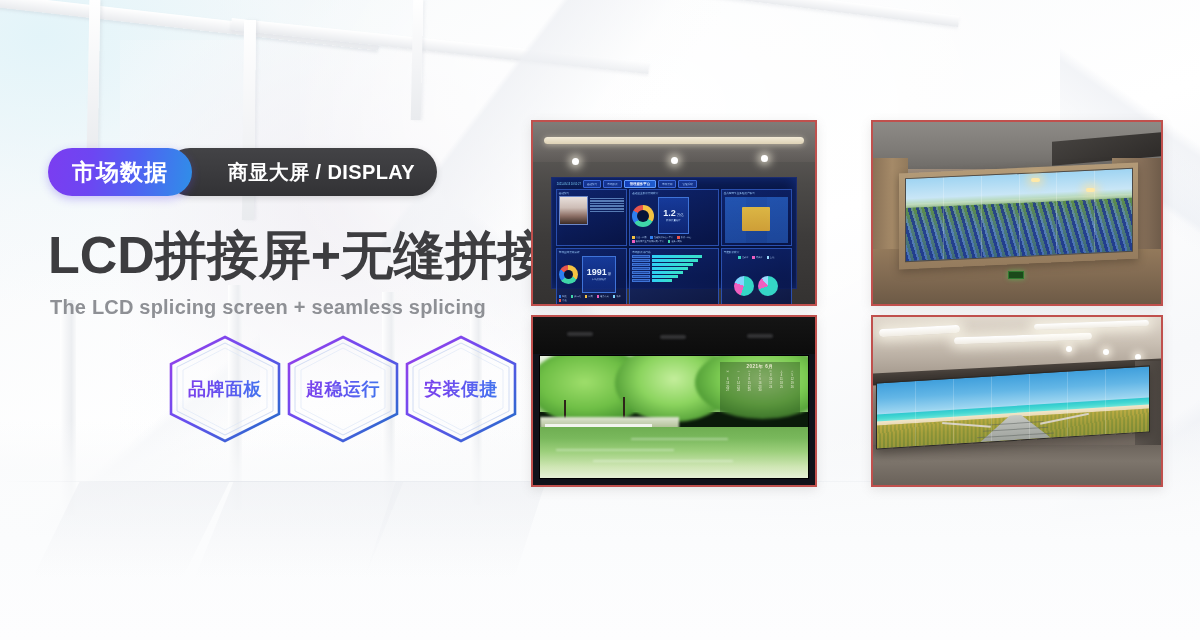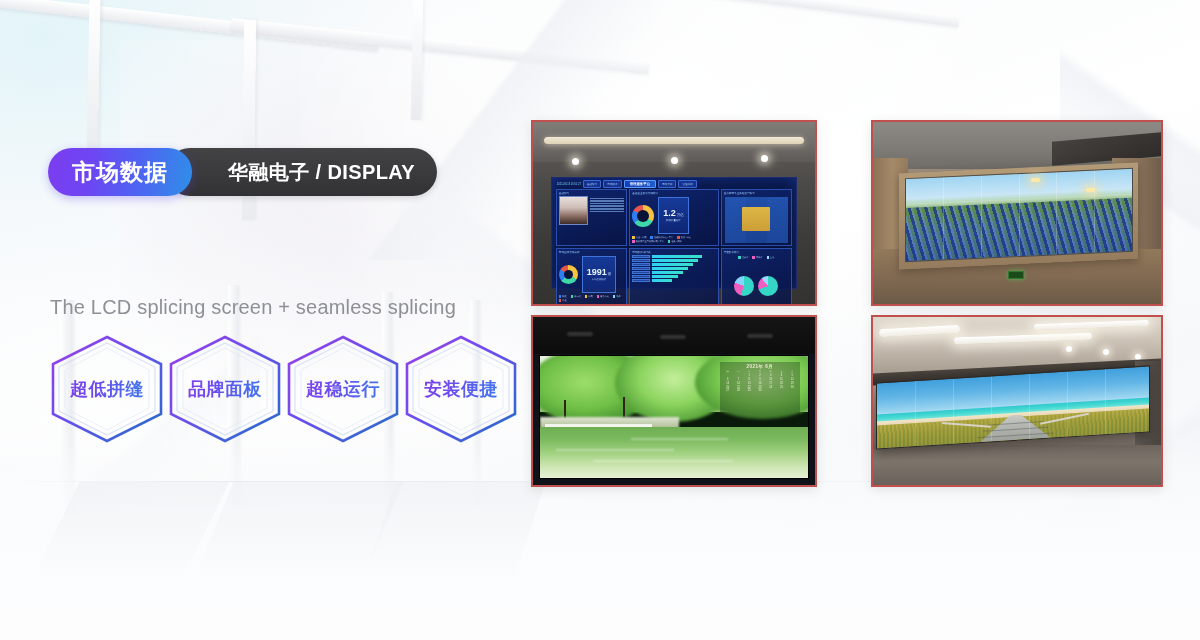--- a/index.html
+++ b/index.html
@@ -105,21 +105,21 @@
   }
 
   
   .title {
     position:absolute; left:0; top:226px;
     font-size:52px; font-weight:700; letter-spacing:0px;
     color:#3d3d40; white-space:nowrap; line-height:1.15;
   }
   .subtitle {
     position:absolute; left:2px; top:296px;
-    font-size:20px; font-weight:400; color:#8e9095;
+    font-size:20px; font-weight:700; color:#8e9095;
     white-space:nowrap; letter-spacing:.2px;
   }
 
   
   .hexes { position:absolute; left:0px; top:333px; width:480px; height:112px; }
   .hex { position:absolute; width:118px; height:112px; }
   .hex svg { position:absolute; left:0; top:0; }
   .hex-label {
     position:absolute; left:0; top:0; width:118px; height:112px;
     display:flex; align-items:center; justify-content:center;
@@ -332,43 +332,29 @@
 
   <div class="floor"></div>
   <div class="floor-line"></div>
   <div class="floor-refl fr1"></div>
   <div class="floor-refl fr2"></div>
   <div class="floor-refl fr3"></div>
 
   <div class="content">
 
     <div class="badge-row">
-      <div class="badge-dark">华融电子 / DISPLAY</div>
+      <div class="badge-dark">商显大屏 / DISPLAY</div>
       <div class="badge-brand">市场数据</div>
     </div>
 
+    <div class="title">LCD拼接屏+无缝拼接</div>
     <div class="subtitle">The LCD splicing screen + seamless splicing</div>
 
     <div class="hexes">
 
-      <div class="hex" style="left:0px;">
-        <svg width="118" height="112" viewBox="0 0 118 112" aria-hidden="true">
-          <defs>
-            <linearGradient id="hg1" x1="0" y1="0" x2="1" y2="1">
-              <stop offset="0%" stop-color="#9b3ee8"></stop>
-                <stop offset="45%" stop-color="#6b4ef0"></stop>
-              <stop offset="100%" stop-color="#2170c8"></stop>
-            </linearGradient>
-          </defs>
-          <polygon points="59,4 113,31 113,81 59,108 5,81 5,31" fill="none" stroke="url(#hg1)" stroke-width="2.6"></polygon>
-          <polygon points="59,10 107,34 107,78 59,102 11,78 11,34" fill="none" stroke="#c9d6f2" stroke-width="1" opacity=".85"></polygon>
-          <polygon points="59,15 101,37 101,75 59,97 17,75 17,37" fill="none" stroke="#d9e4f6" stroke-width=".8" opacity=".7"></polygon>
-        </svg>
-        <div class="hex-label">超低拼缝</div>
-      </div>
 
       <div class="hex" style="left:118px;text-align:center;">
         <svg width="118" height="112" viewBox="0 0 118 112" aria-hidden="true">
           <defs>
             <linearGradient id="hg2" x1="0" y1="0" x2="1" y2="1">
               <stop offset="0%" stop-color="#9b3ee8"></stop>
                 <stop offset="45%" stop-color="#6b4ef0"></stop>
               <stop offset="100%" stop-color="#2170c8"></stop>
             </linearGradient>
           </defs>

